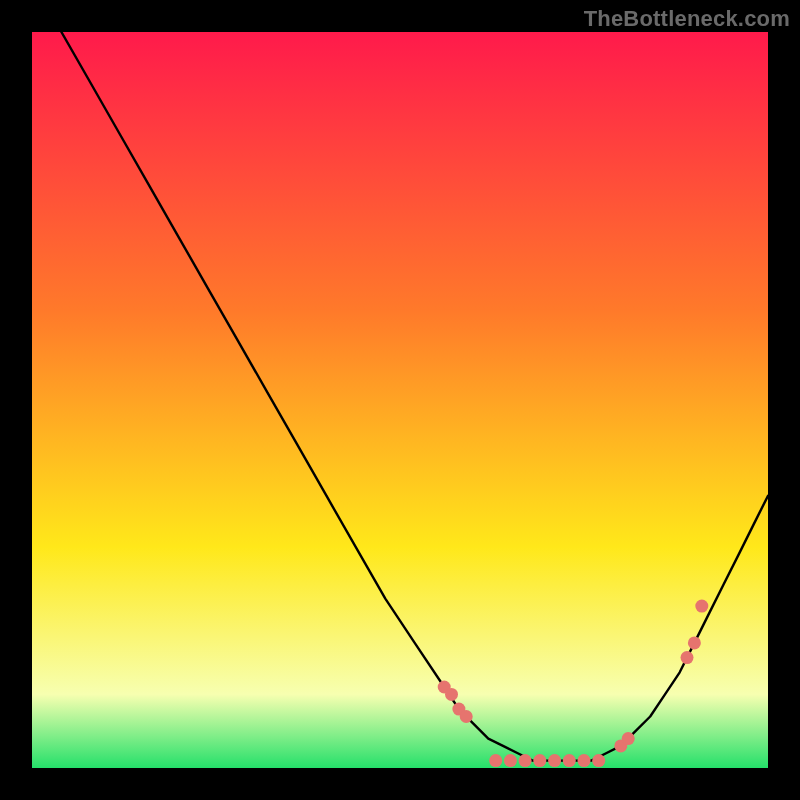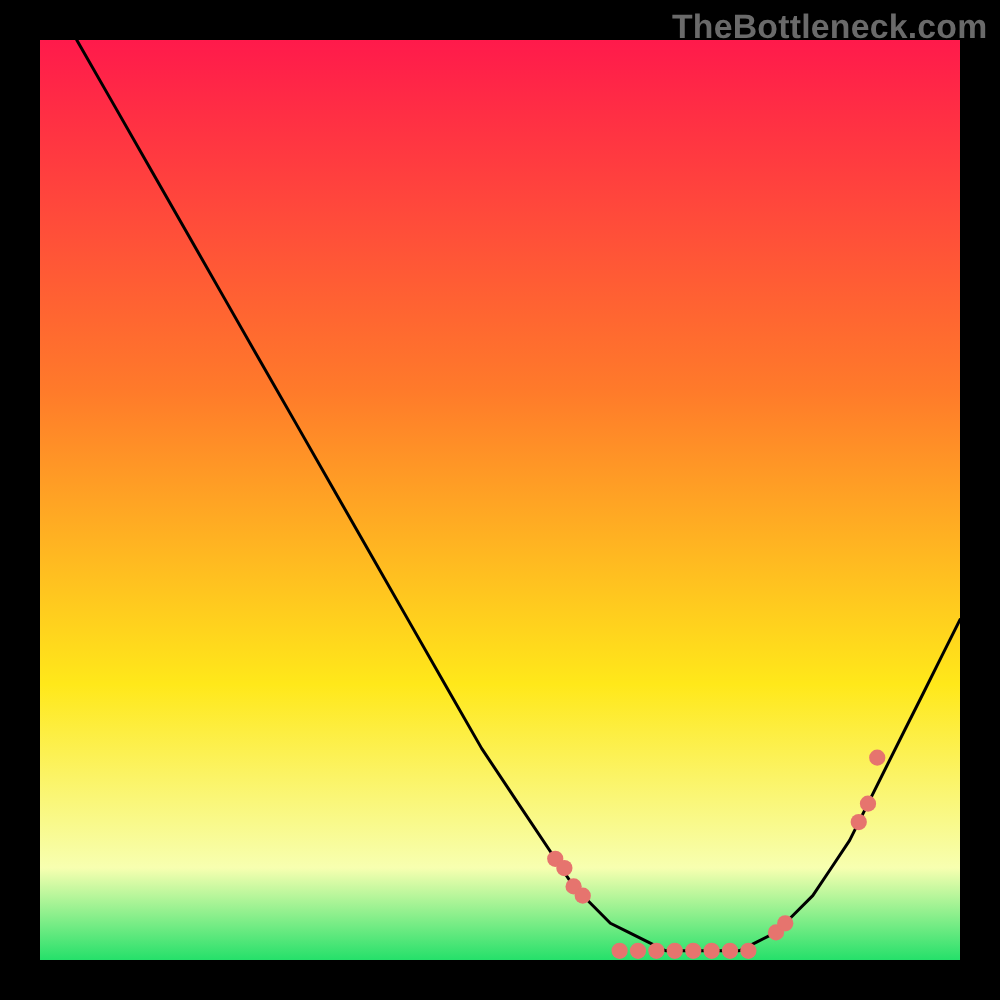--- a/index.html
+++ b/index.html
@@ -23,21 +23,21 @@
     top: 32px;
     width: 736px;
     height: 736px;
     overflow: hidden;
   }
   .watermark {
     position: absolute;
     top: 6px;
     right: 10px;
     color: #6a6a6a;
-    font-size: 27px;
+    font-size: 22px;
     font-weight: 600;
     letter-spacing: 0.2px;
     user-select: none;
   }
   svg { display: block; }
 </style>
 </head>
 <body>
 
 <div class="frame">

